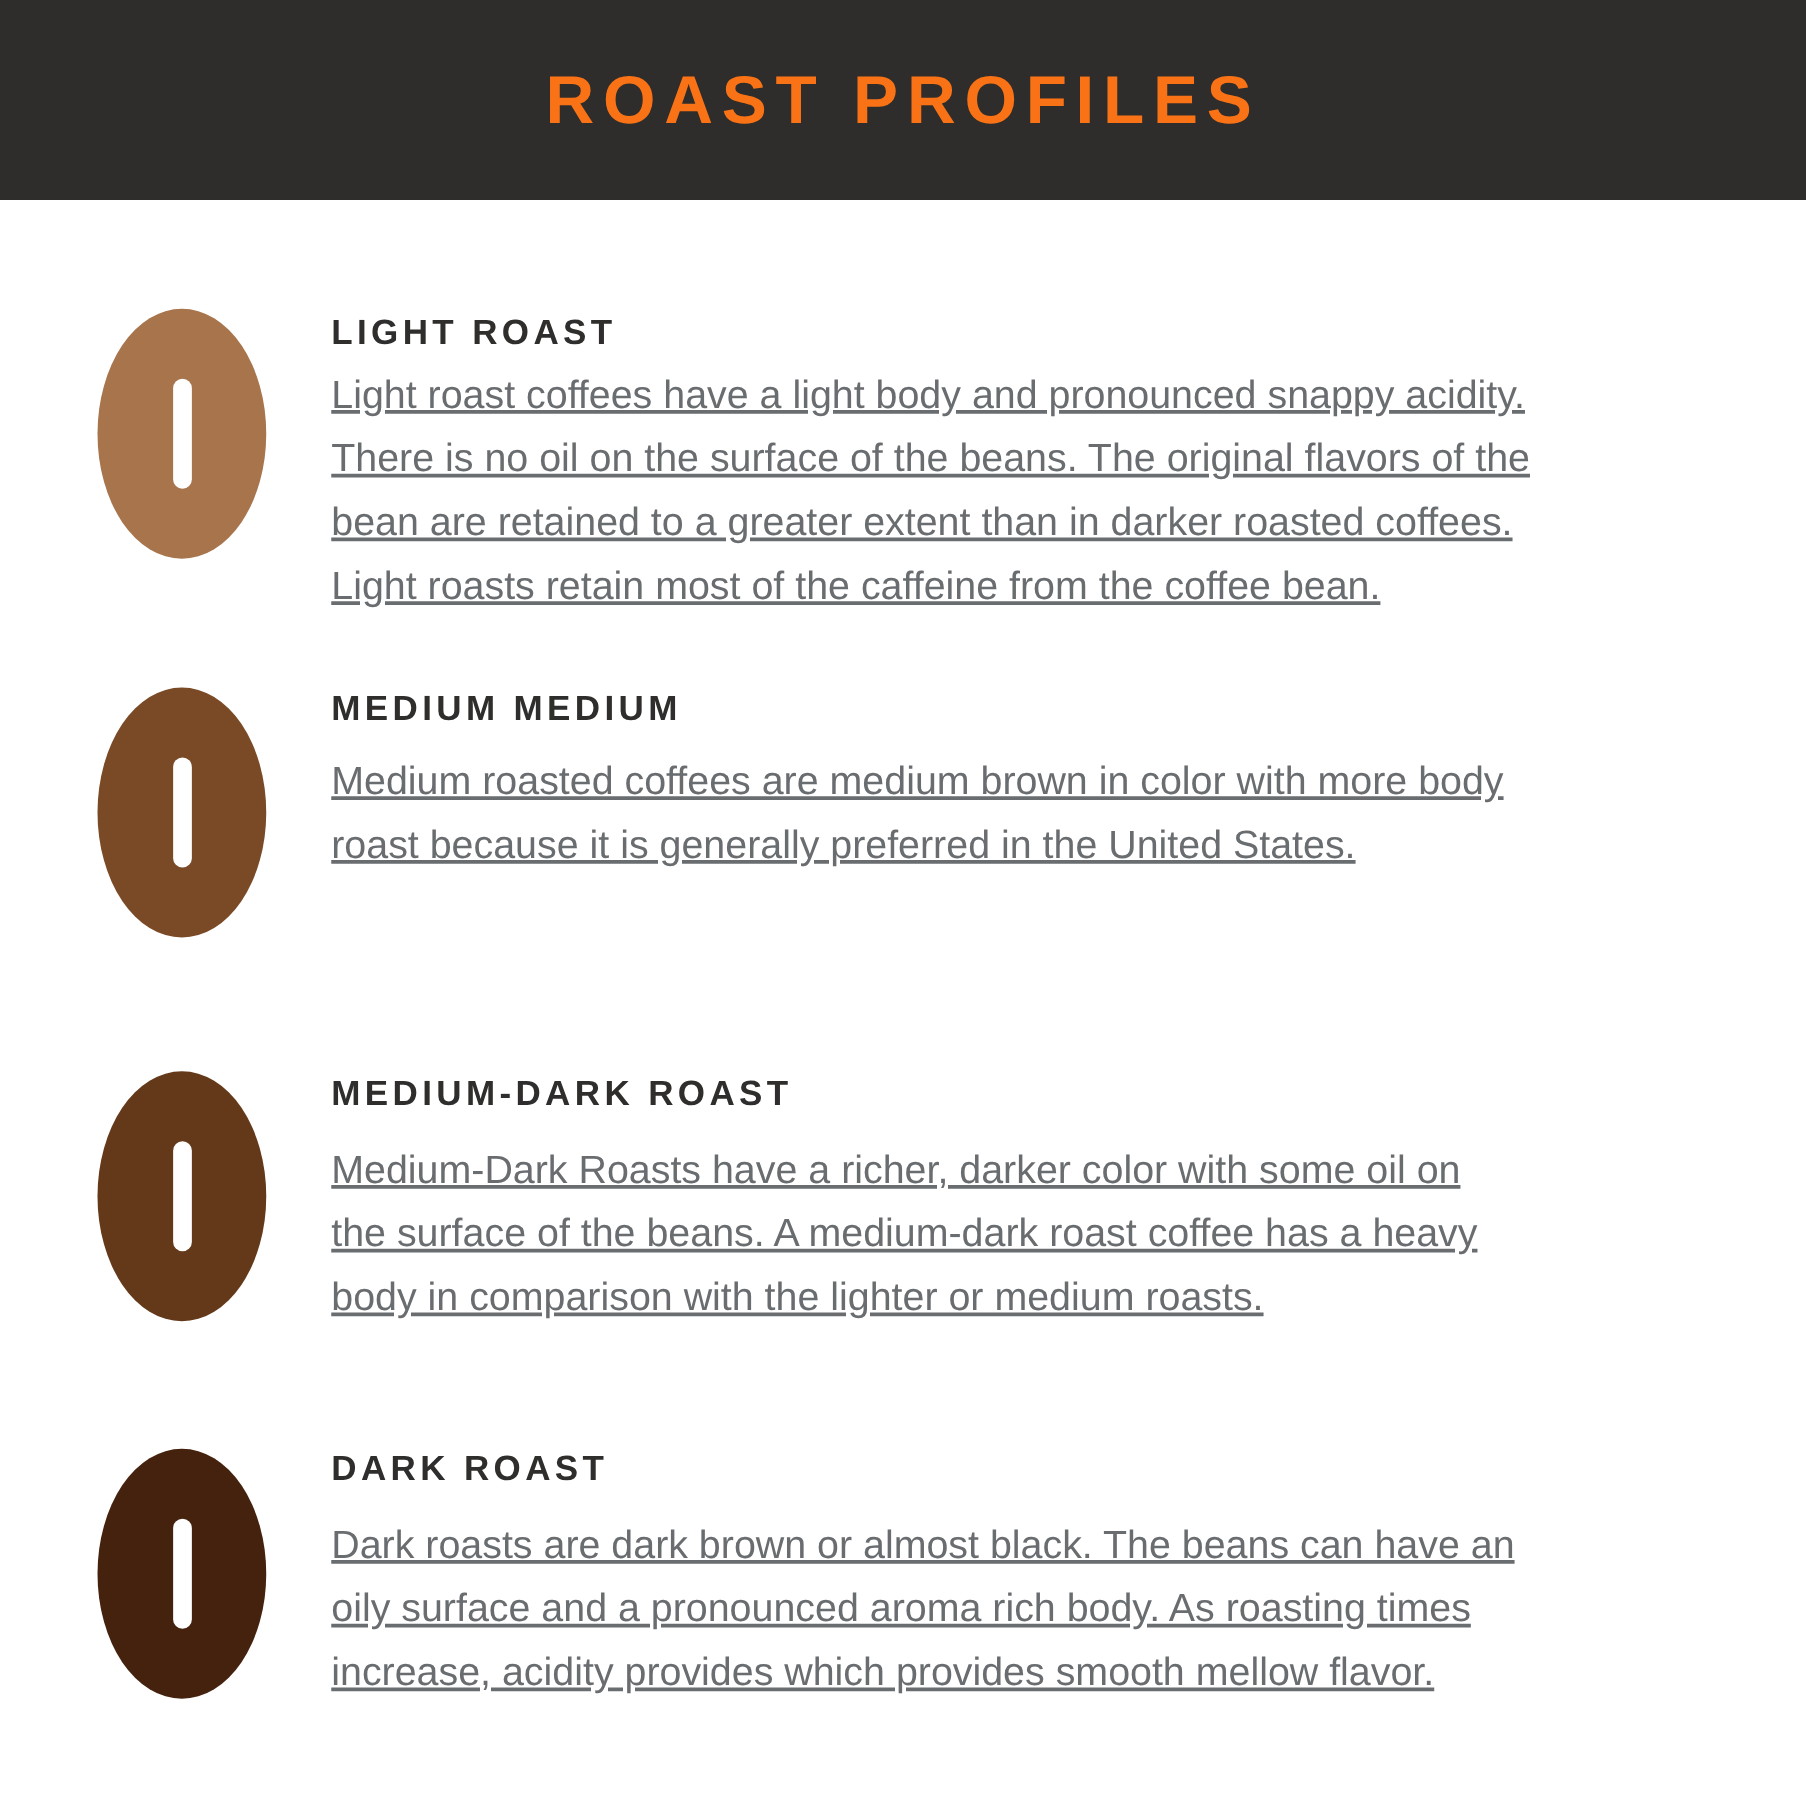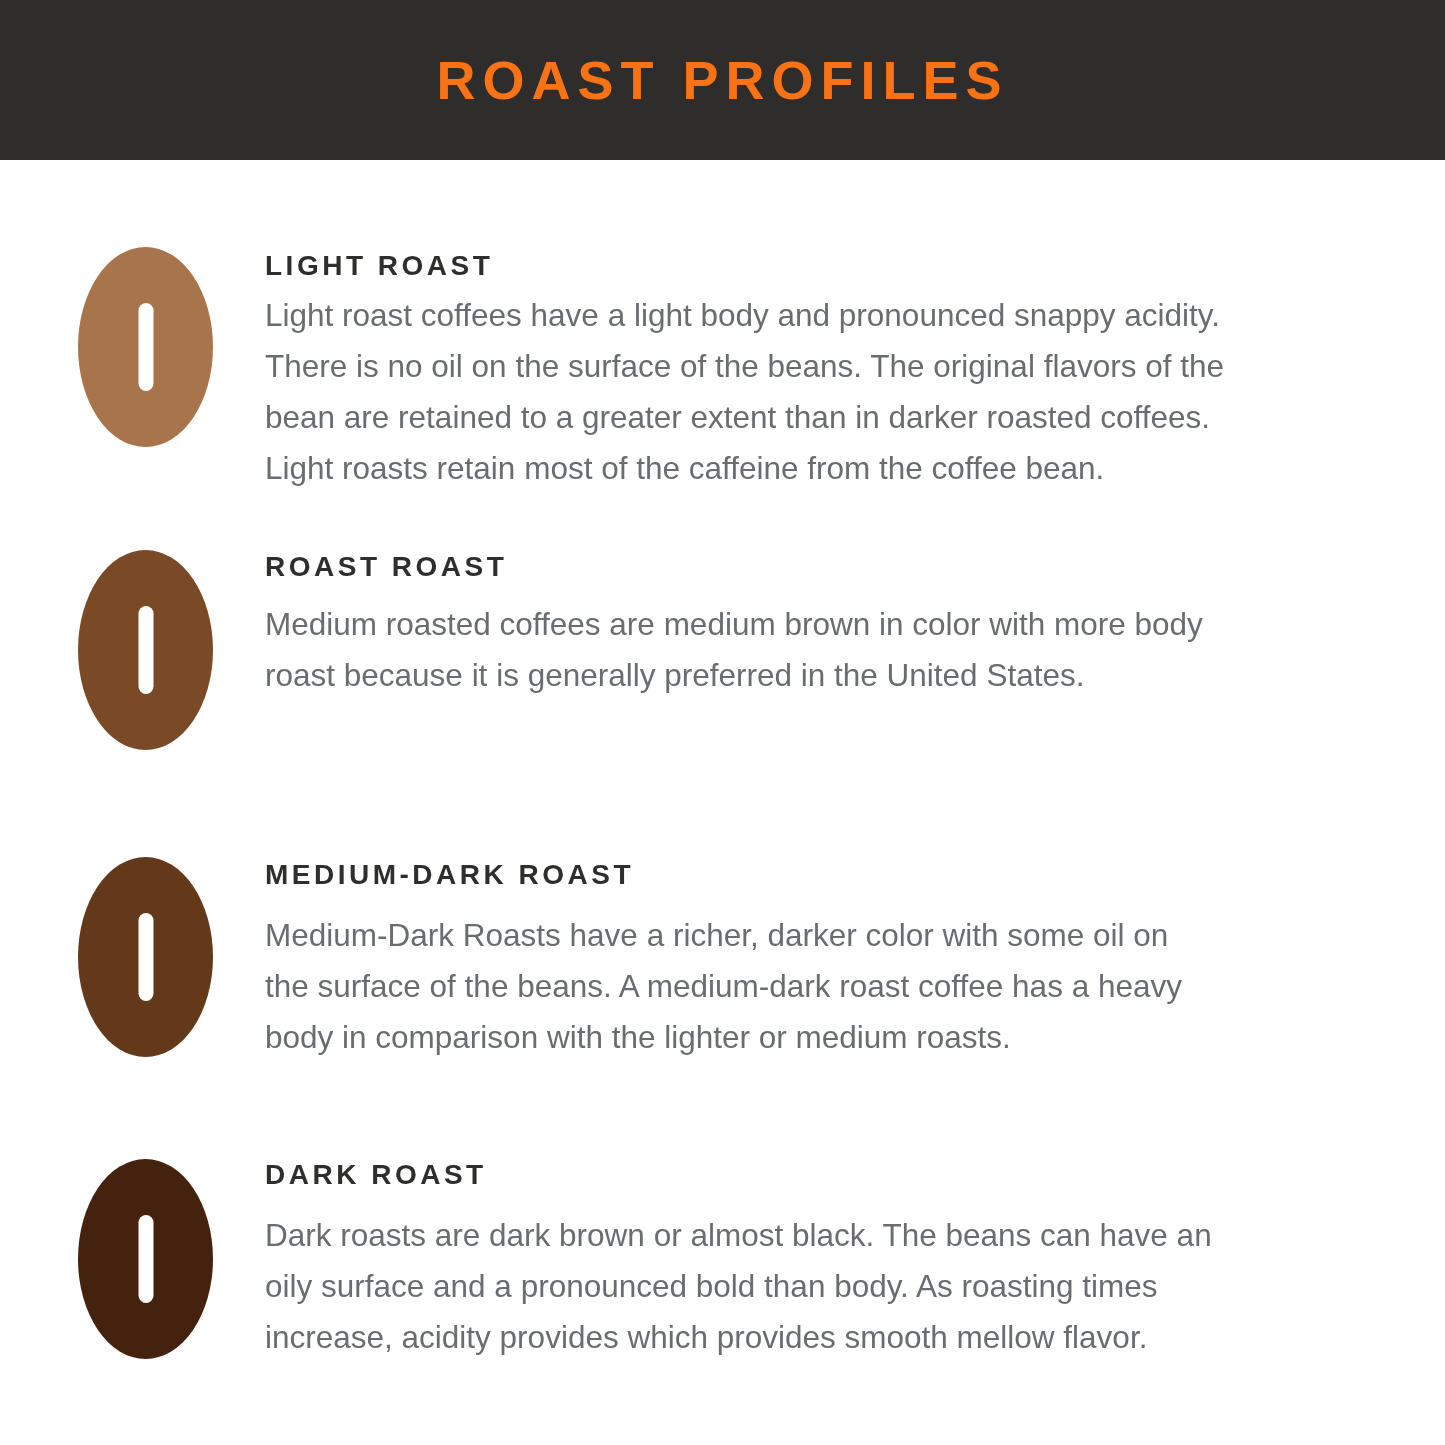--- a/index.html
+++ b/index.html
@@ -63,20 +63,21 @@
   }
   .section-body {
     position: absolute;
     left: 265px;
     color: #6a6d70;
     font-size: 31.5px;
     line-height: 51px;
   }
   .body-line {
     white-space: nowrap;
+    text-decoration: underline;
   }
 </style>
 </head>
 <body>
 
 <div class="page">
 
   <div class="header-bar" style="background-color: rgb(46, 45, 43);">
     <div class="header-title">ROAST PROFILES</div>
   </div>
@@ -91,21 +92,21 @@
       <div class="body-line">There is no oil on the surface of the beans. The original flavors of the</div>
       <div class="body-line">bean are retained to a greater extent than in darker roasted coffees.</div>
       <div class="body-line">Light roasts retain most of the caffeine from the coffee bean.</div>
     </div>
   </div>
 
   <div>
     <div class="bean" style="top: 550px; background-color: rgb(122, 74, 38);">
       <div class="bean-crease"></div>
     </div>
-    <h2 class="section-heading" style="top:553px">ROAST ROAST</h2>
+    <h2 class="section-heading" style="top:553px">MEDIUM MEDIUM</h2>
     <div class="section-body" style="top:599px">
       <div class="body-line">Medium roasted coffees are medium brown in color with more body</div>
       <div class="body-line">roast because it is generally preferred in the United States.</div>
     </div>
   </div>
 
   <div>
     <div class="bean" style="top: 857px; background-color: rgb(100, 57, 25);">
       <div class="bean-crease"></div>
     </div>
@@ -117,18 +118,18 @@
     </div>
   </div>
 
   <div>
     <div class="bean" style="top: 1159px; background-color: rgb(69, 34, 14);">
       <div class="bean-crease"></div>
     </div>
     <h2 class="section-heading" style="top:1161px">DARK ROAST</h2>
     <div class="section-body" style="top:1210px">
       <div class="body-line">Dark roasts are dark brown or almost black. The beans can have an</div>
-      <div class="body-line">oily surface and a pronounced bold than body. As roasting times</div>
+      <div class="body-line">oily surface and a pronounced aroma rich body. As roasting times</div>
       <div class="body-line">increase, acidity provides which provides smooth mellow flavor.</div>
     </div>
   </div>
 
 </div>
 
 </body></html>

